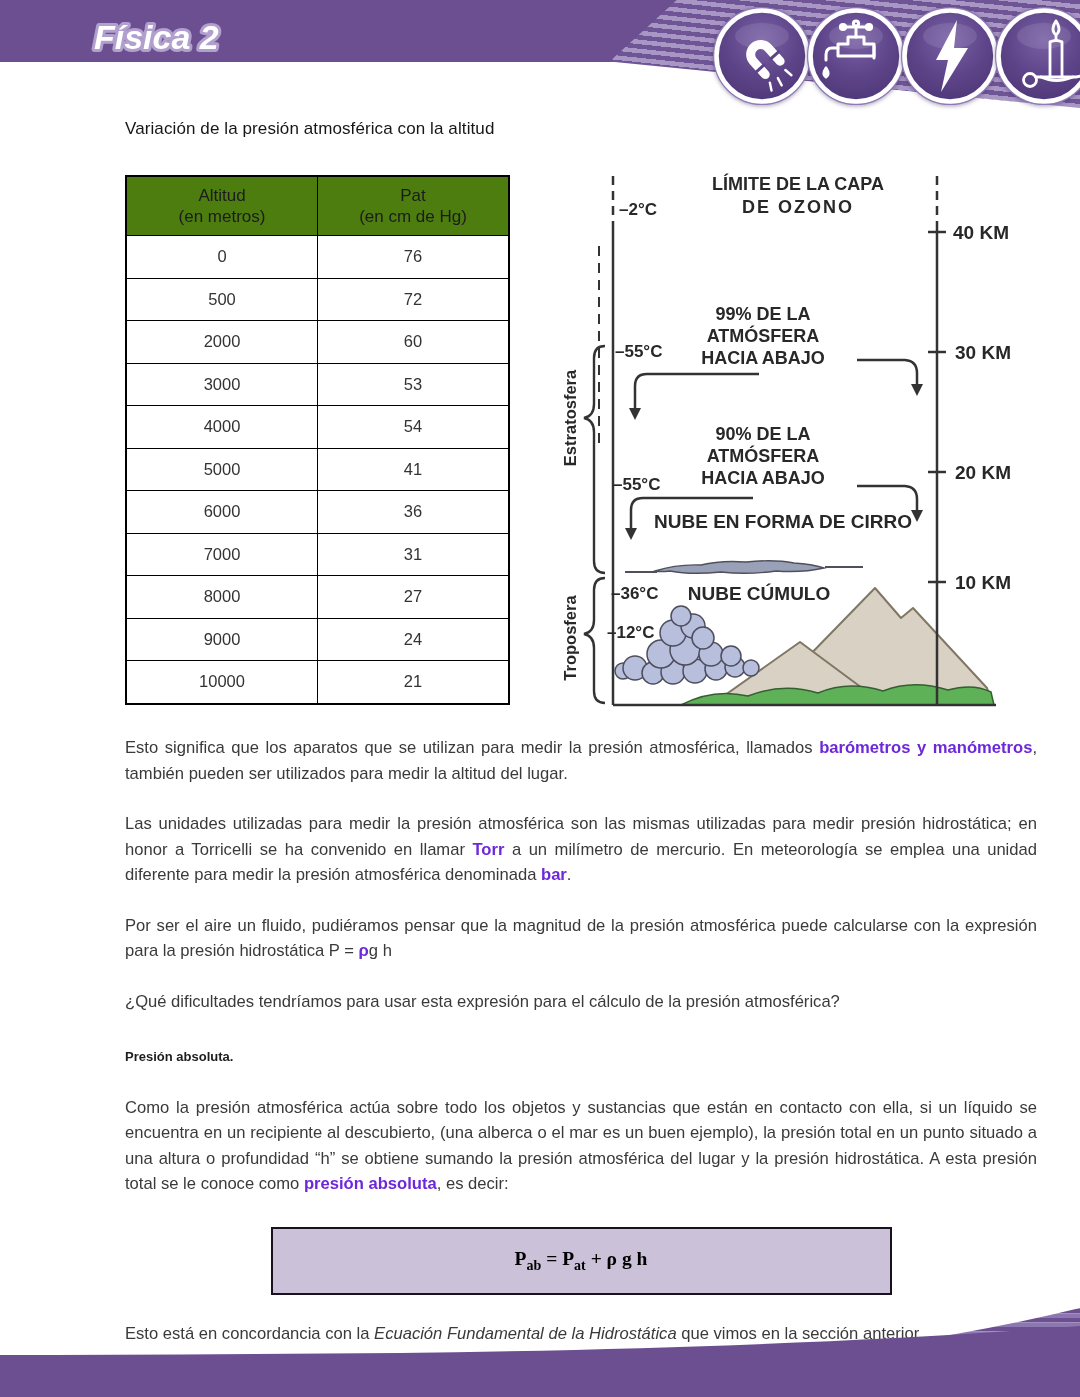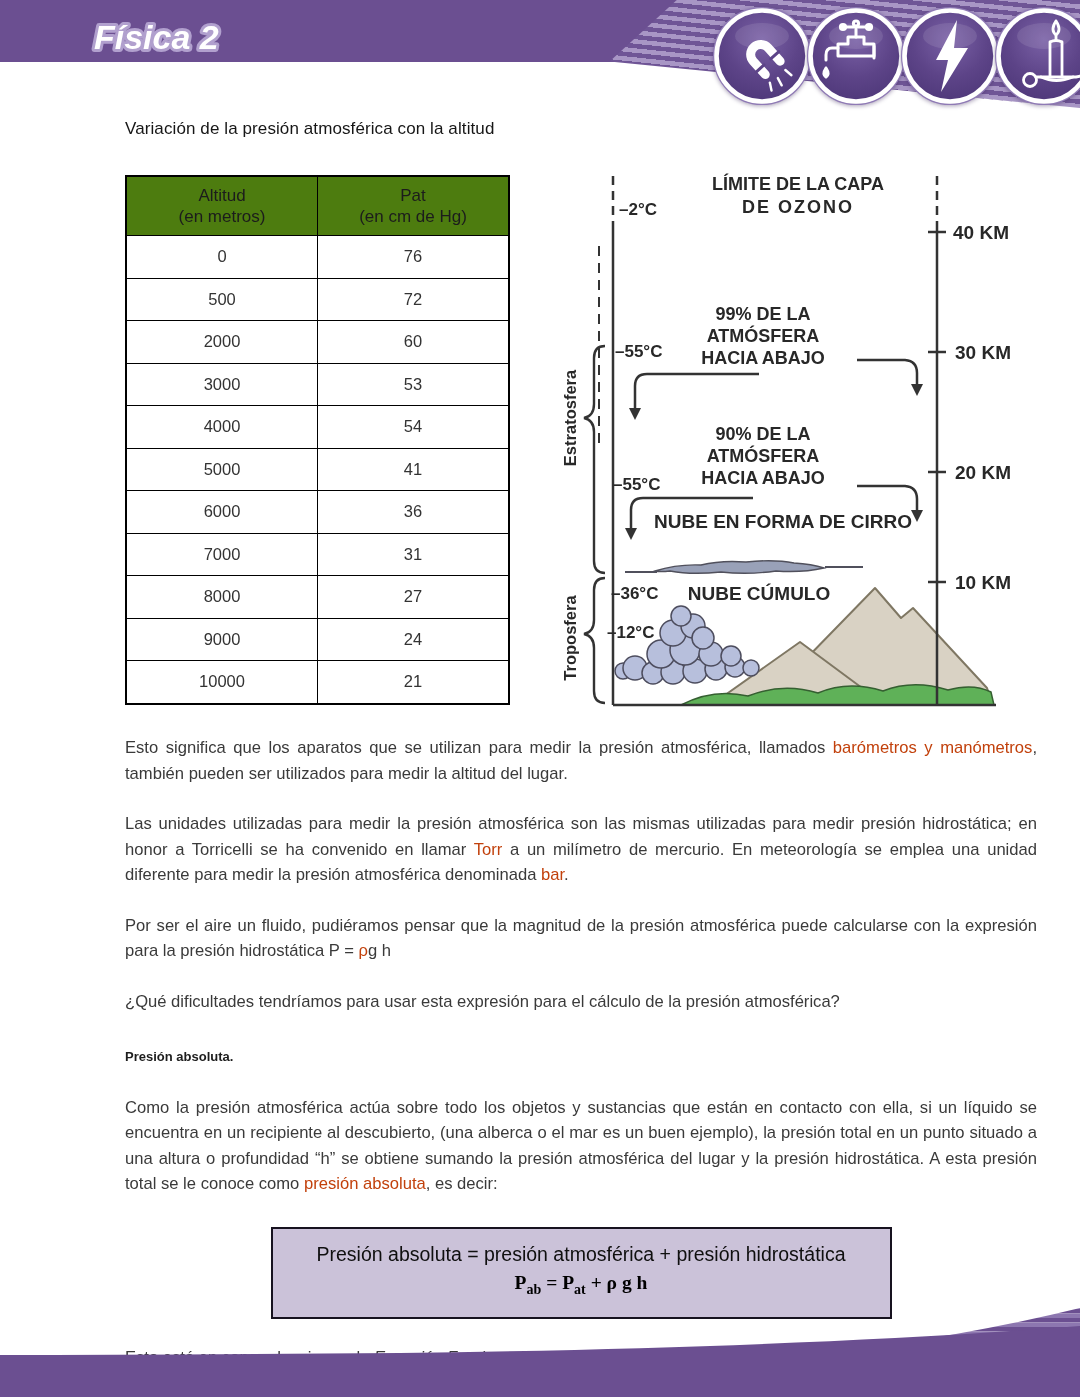--- a/index.html
+++ b/index.html
@@ -26,21 +26,21 @@
   .alt-table td{height:39.5px;font-size:16.5px;color:#333;}
   
   .diagram{position:absolute;left:563px;top:168px;}
   .diagram text{font-family:"Liberation Sans",sans-serif;font-weight:bold;fill:#282828;}
   
   .content{
     position:absolute;left:125px;top:735px;width:912px;
     font-size:16.6px;line-height:25.5px;text-align:justify;color:#3a3a3a;
   }
   .content p{margin:0 0 25px 0;}
-  .b{font-weight:normal;color:#c2410c;}
+  .b{font-weight:bold;color:#6d28d9;}
   .i{font-style:italic;}
   .sec-heading{margin:30px 0 25px 0;font-size:13px;font-weight:bold;color:#1d1d1d;text-align:left;}
   
   .formula-box{
     width:621px;margin:30px auto 26px auto;background:#cbc2d9;border:2px solid #17121f;
     text-align:center;padding:13px 8px 15px 8px;box-sizing:border-box;
   }
   .formula-line1{font-size:19.5px;color:#0f0f0f;line-height:24px;}
   .formula-line2{margin-top:4px;font-family:"Liberation Serif",serif;font-weight:bold;font-size:19.5px;color:#000;}
   .formula-line2 sub{font-size:14px;}
@@ -265,21 +265,20 @@
 
   <p><span>Por ser el aire un fluido, pudiéramos pensar que la magnitud de la presión atmosférica puede calcularse con la expresión para la presión hidrostática P = </span><span class="b">ρ</span><span>g h</span></p>
 
   <p>¿Qué dificultades tendríamos para usar esta expresión para el cálculo de la presión atmosférica?</p>
 
   <div class="sec-heading">Presión absoluta.</div>
 
   <p><span>Como la presión atmosférica actúa sobre todo los objetos y sustancias que están en contacto con ella, si un líquido se encuentra en un recipiente al descubierto, (una alberca o el mar es un buen ejemplo), la presión total en un punto situado a una altura o profundidad “h” se obtiene sumando la presión atmosférica del lugar y la presión hidrostática. A esta presión total se le conoce como </span><span class="b">presión absoluta</span><span>, es decir:</span></p>
 
   <div class="formula-box">
-    <div class="formula-line1">Presión absoluta = presión atmosférica + presión hidrostática</div>
     <div class="formula-line2"><span>P</span><sub>ab</sub><span> = P</span><sub>at</sub><span> + ρ g h</span></div>
   </div>
 
   <p><span>Esto está en concordancia con la </span><span class="i">Ecuación Fundamental de la Hidrostática</span><span> que vimos en la sección anterior.</span></p>
 </div>
 
 <svg class="footer-svg" width="1080" height="97" viewBox="0 0 1080 97">
   <defs>
     <pattern id="fstripes" width="12" height="9" patternUnits="userSpaceOnUse">
       <rect width="12" height="4.5" fill="#6b4f91"></rect>

